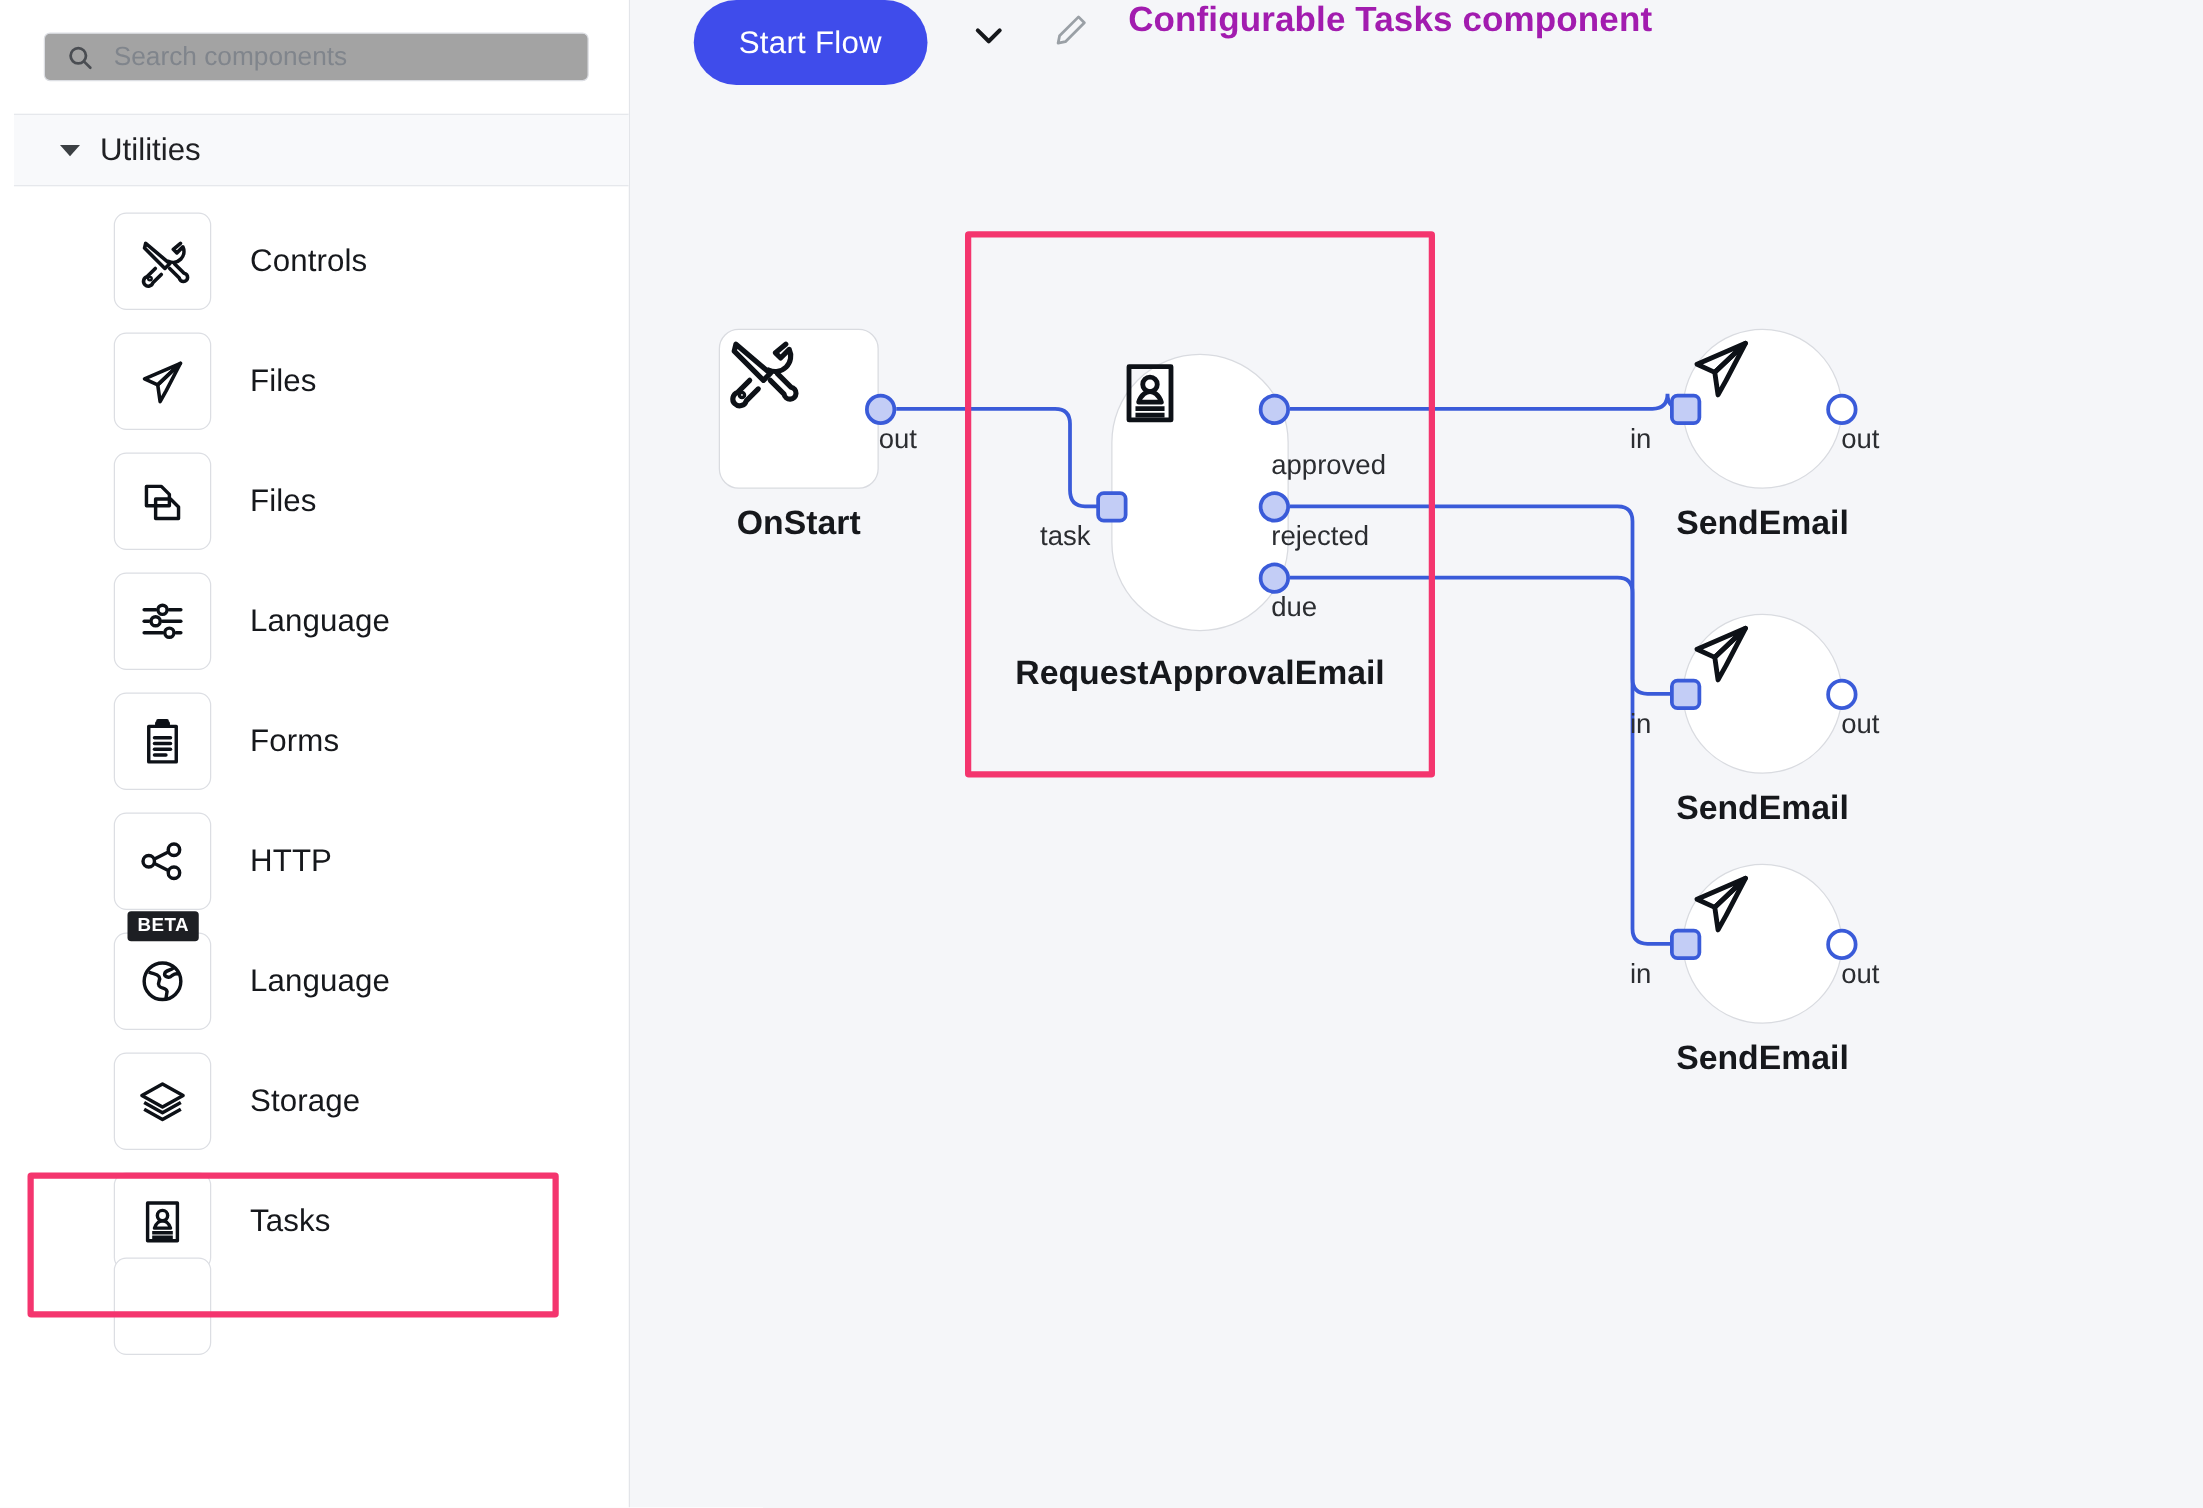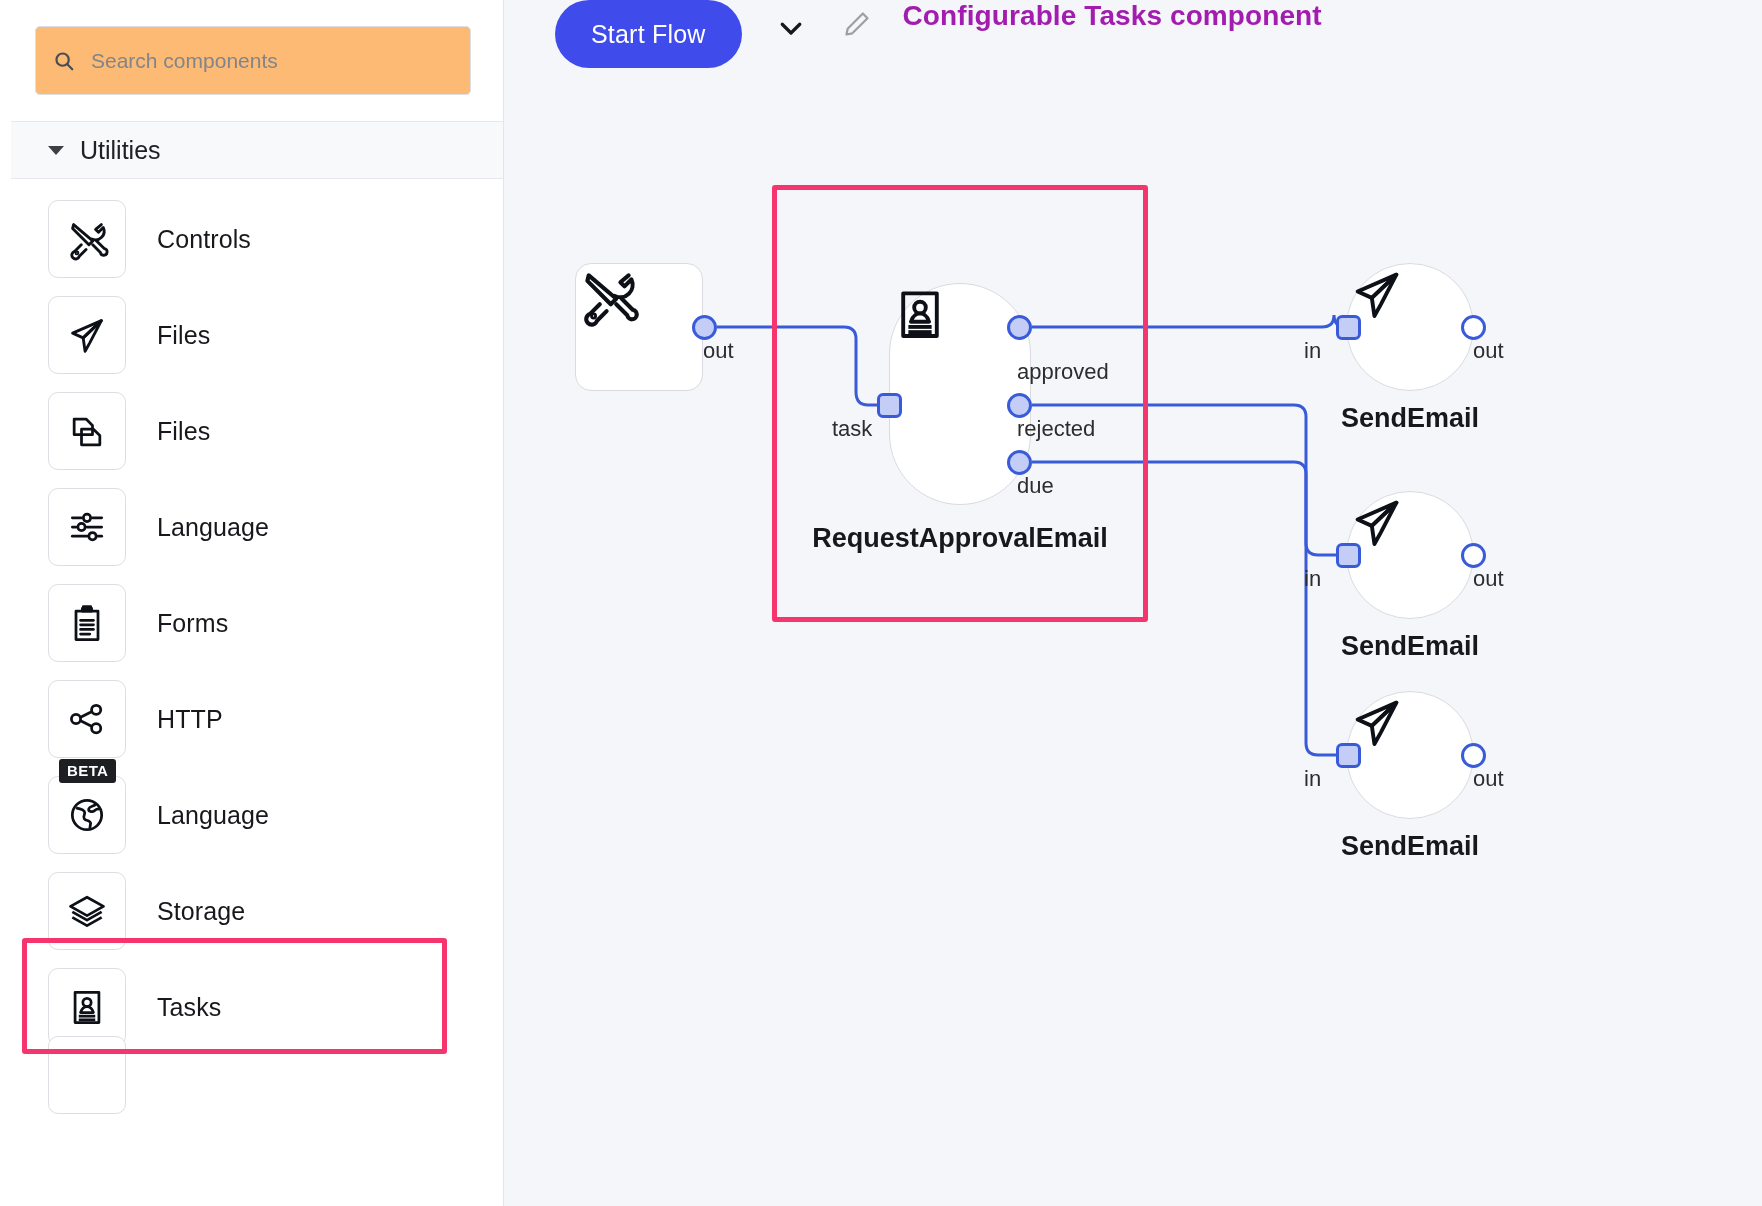--- a/index.html
+++ b/index.html
@@ -20,24 +20,24 @@
     border-left: 11px solid #ffffff;
     flex: 0 0 504px;
     overflow: hidden;
   }
   .search-wrap {
     padding: 26px 32px 26px 24px;
     background: #fff;
   }
   .search-box {
     position: relative;
-    height: 69px;
+    height: 39px;
     border: 1px solid #dcdee3;
     border-radius: 5px;
-    background: #fdba74;
+    background: #a3a3a3;
     display: flex; align-items: center;
   }
   .search-icon {
     position: absolute; left: 17px; top: 50%; transform: translateY(-50%);
     width: 22px; height: 22px;
   }
   .search-input {
     border: 0; outline: 0; background: transparent;
     font-family: "Liberation Sans", sans-serif;
     font-size: 21px; color: #202124;
@@ -71,20 +71,21 @@
     position: relative;
   }
   .comp-tile {
     width: 78px; height: 78px;
     border: 1px solid #dcdee3;
     border-radius: 10px;
     background: #fff;
     display: flex; align-items: center; justify-content: center;
     flex: 0 0 78px;
     position: relative;
+    margin-left: 43px;
   }
   .comp-label { font-size: 25px; color: #16181c; font-weight: 400; letter-spacing: .1px; }
   .beta-badge {
     position: absolute; top: -18px; left: 10px;
     background: #1d1f23; color: #fff;
     font-size: 15px; font-weight: 700;
     padding: 3px 8px 4px; border-radius: 3px;
     letter-spacing: .4px;
     z-index: 3;
   }
@@ -370,20 +371,21 @@
       <div class="node" style="left:71px; top:263px;">
         <div class="node-box">
           <svg viewBox="0 0 48 48" width="66" height="66" fill="none" stroke="#0d1117" stroke-width="3" stroke-linecap="round" stroke-linejoin="round">
             <path d="M10 9 L9 13 L26 30 L30 26 Z"></path>
             <path d="M39 9 L33 14 L36 17 L41 12 A9 9 0 0 1 29 24"></path>
             <path d="M18 30 L11 37 A4 4 0 1 0 16 42 L23 35"></path>
             <path d="M30 30 L38 38 A3.5 3.5 0 1 0 42 34 L34 26"></path>
             <circle cx="13.5" cy="38.5" r="1"></circle>
           </svg>
         </div>
+        <div class="node-name" style="top:140px;">OnStart</div>
       </div>
       <div class="port circle" style="left:188px; top:315px;"></div>
       <div class="port-label" style="left:199px; top:338px;">out</div>
 
       <div class="node" style="left:385px; top:283px;">
         <div class="node-pill">
           <svg viewBox="0 0 48 48" width="62" height="62" fill="none" stroke="#0d1117" stroke-width="3" stroke-linejoin="round">
             <rect x="11" y="8" width="26" height="33"></rect>
             <circle cx="24" cy="19" r="4.5"></circle>
             <path d="M17 30 c1.5 -5 5 -6.5 7 -6.5 c2 0 5.5 1.5 7 6.5 Z"></path>

